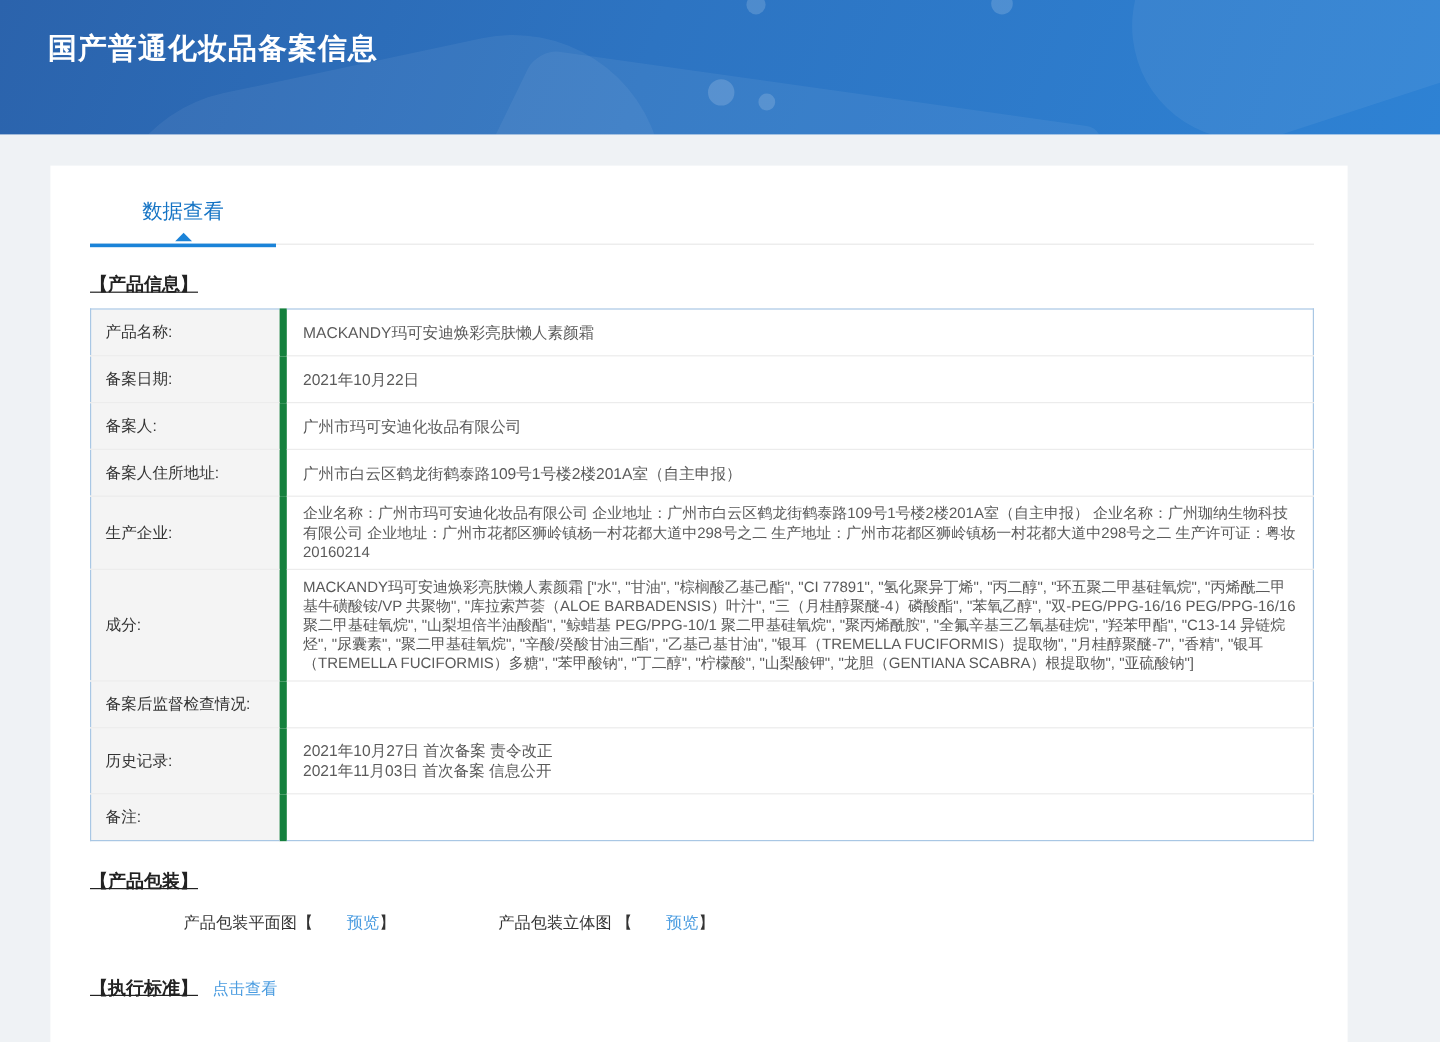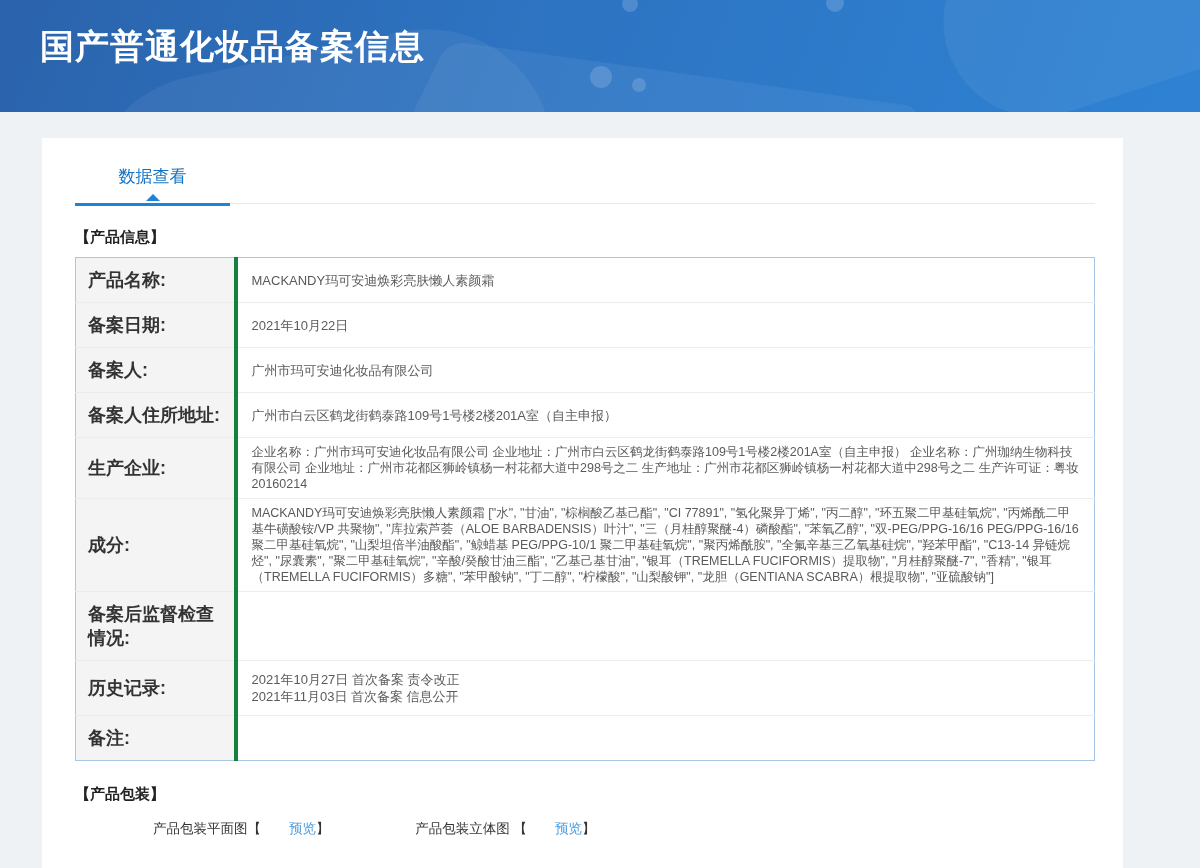--- a/index.html
+++ b/index.html
@@ -20,21 +20,21 @@
   .deco-blob-left  { width: 470px; height: 250px; left: 85px; top: 52px; border-radius: 125px; transform: rotate(-12deg); }
   .deco-blob-right { width: 330px; height: 190px; right: -70px; top: -95px; border-radius: 95px; transform: rotate(-18deg); }
   .deco-poly { width: 480px; height: 220px; left: 395px; top: 68px; transform: rotate(8deg) skewX(-18deg); border-radius: 18px; background: rgba(255,255,255,0.05); }
   .deco-dot { position: absolute; border-radius: 50%; background: rgba(255,255,255,0.16); }
   .dot-a { width: 16px; height: 16px; left: 622px; top: -4px; }
   .dot-b { width: 22px; height: 22px; left: 590px; top: 66px; }
   .dot-c { width: 14px; height: 14px; left: 632px; top: 78px; }
   .dot-d { width: 18px; height: 18px; left: 826px; top: -6px; }
   .header h1 {
     position: absolute; left: 40px; top: 24px; margin: 0;
-    color: #ffffff; font-size: 34px; font-weight: bold; letter-spacing: 1px;
+    color: #ffffff; font-size: 24px; font-weight: bold; letter-spacing: 1px;
   }
 
   
   .card {
     width: 1081px; margin: 26px 0 0 42px;
     background: #ffffff; padding: 20px 28px 46px 33px;
   }
 
   
   .tabbar { border-bottom: 1px solid #e9e9e9; padding-top: 6px; }
@@ -43,33 +43,33 @@
     color: #1473c4; font-size: 17px; font-weight: normal;
     padding-bottom: 15px; position: relative; top: 1px; cursor: pointer;
     border-bottom: 3px solid #1b83d8; margin-bottom: -2px;
   }
   .tab::before {
     content: ""; position: absolute; left: 50%; bottom: 2px; transform: translateX(-50%);
     border-left: 7px solid transparent; border-right: 7px solid transparent;
     border-bottom: 7px solid #1b83d8;
   }
 
-  .section-title { font-size: 15px; font-weight: bold; color: #222; margin: 24px 0 10px; }
+  .section-title { font-size: 15px; font-weight: bold; color: #222; margin: 24px 0 10px; text-decoration: underline; }
   .section-title.inline { display: inline; margin: 0; }
 
   
   table.info {
     width: 1020px; border-collapse: collapse;
     border: 1px solid #a9c7e4; table-layout: fixed;
   }
   table.info td { border-bottom: 1px solid #ececec; vertical-align: middle; }
   table.info tr:last-child td { border-bottom: none; }
   .cell-label {
-    width: 160px; background: #f4f4f4; border-right: 4px solid #15803d;
-    font-weight: bold; color: #333; font-size: 18px;
+    width: 160px; background: #f4f4f4; border-right: 6px solid #15803d;
+    font-weight: normal; color: #333; font-size: 13px;
     padding: 10px 8px 10px 12px;
   }
   .cell-value {
     color: #5a5a5a; font-size: 13px; line-height: 17px;
     padding: 10px 14px; white-space: pre-line; word-break: break-word;
   }
   .cell-value.small { font-size: 12.5px; line-height: 16px; padding: 6px 14px; }
   .cell-value:empty::after { content: "\00a0"; }
 
   

